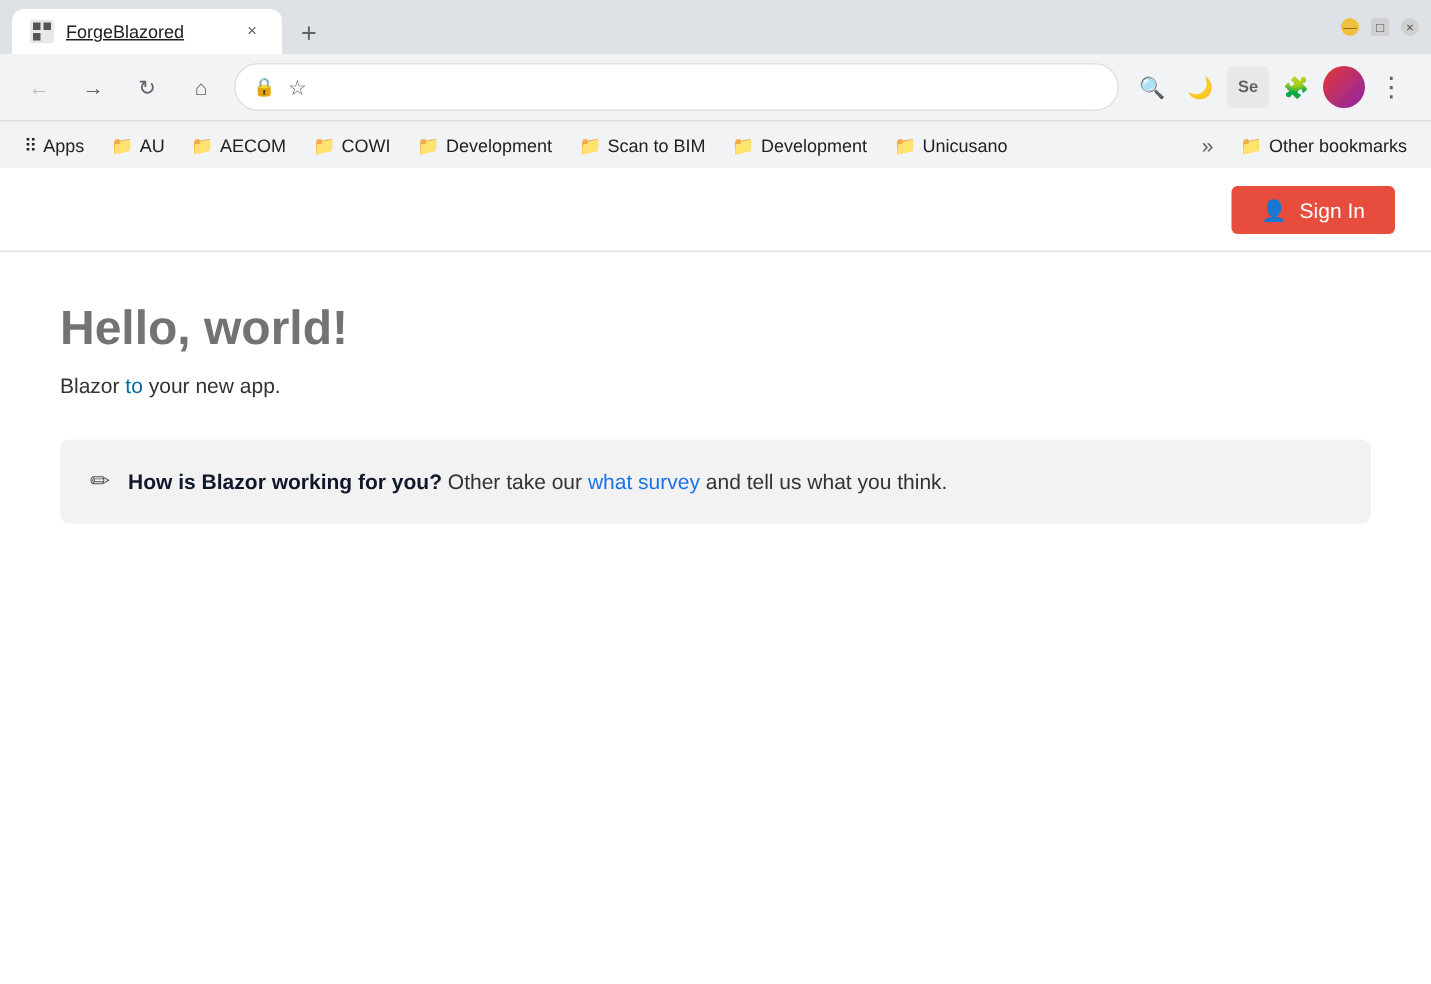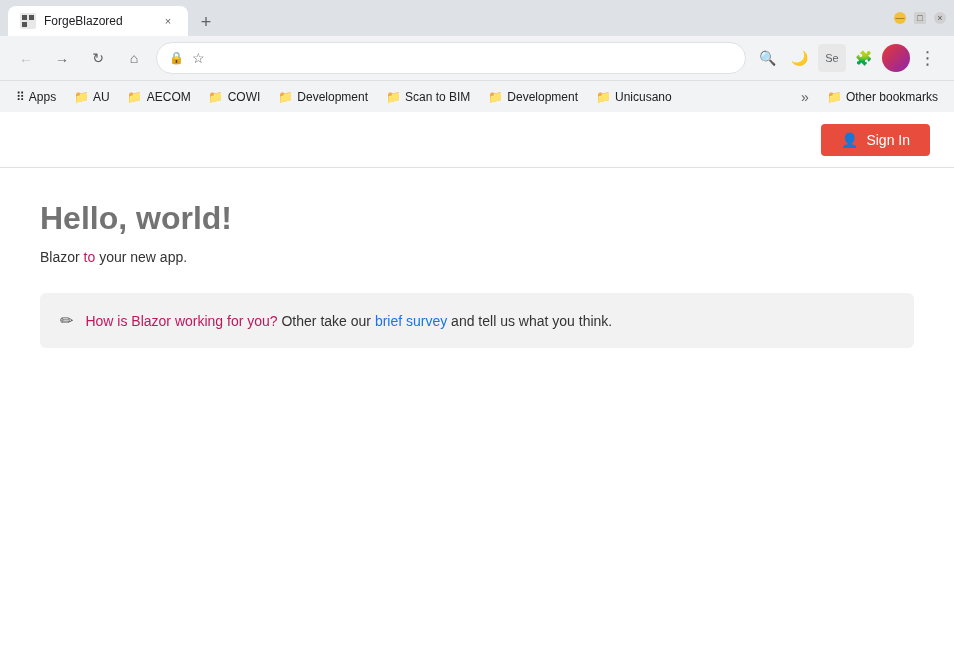--- a/index.html
+++ b/index.html
@@ -50,20 +50,21 @@
       align-items: center;
       justify-content: center;
     }
     .tab-title {
       flex: 1;
       font-size: 12px;
       color: #202124;
       white-space: nowrap;
       overflow: hidden;
       text-overflow: ellipsis;
+      text-decoration: underline;
     }
     .tab-close {
       width: 16px;
       height: 16px;
       border-radius: 50%;
       display: flex;
       align-items: center;
       justify-content: center;
       font-size: 11px;
       color: #5f6368;
@@ -234,42 +235,42 @@
       color: #737373;
       margin-bottom: 12px;
     }
 
     .page-subtext {
       font-size: 14px;
       color: #333;
       margin-bottom: 28px;
     }
     .page-subtext a {
-      color: #be185d;
+      color: #0369a1;
       text-decoration: none;
     }
 
     .survey-banner {
       background: #f2f2f2;
       border-radius: 6px;
       padding: 18px 20px;
       display: flex;
       align-items: center;
       gap: 12px;
       font-size: 14px;
       color: #333;
       max-width: 880px;
     }
     .survey-banner .pencil-icon {
       font-size: 16px;
       color: #555;
     }
     .survey-banner strong {
-      font-weight: 400;
-      color: #be185d;
+      font-weight: 700;
+      color: #0f172a;
     }
     .survey-banner a {
       color: #1a73e8;
       text-decoration: none;
     }
 
     
     .avatar-circle {
       width: 28px;
       height: 28px;
@@ -332,21 +333,21 @@
     </button>
 
     <div class="address-bar">
       <span class="lock-icon">🔒</span>
       <span class="star-icon">☆</span>
     </div>
 
     <div class="toolbar-right">
       <button class="nav-btn">🔍</button>
       <button class="nav-btn">🌙</button>
-      <button class="nav-btn" style="font-size:11px; font-weight:normal; color:#5f6368; background:#e8e8e8; border-radius:4px;">Se</button>
+      <button class="nav-btn" style="font-size:11px; font-weight:bold; color:#5f6368; background:#e8e8e8; border-radius:4px;">Se</button>
       <button class="nav-btn">🧩</button>
       <div class="avatar-circle"></div>
       <button class="nav-btn" style="font-size:18px; letter-spacing:1px;">⋮</button>
     </div>
   </div>
 
   <div class="bookmarks-bar">
     <div class="bookmark-item">
       <span class="bookmark-icon">⠿</span>
       <span>Apps</span>
@@ -398,19 +399,19 @@
     <div class="page-body">
       <h1 class="page-heading">Hello, world!</h1>
 
       <p class="page-subtext">
         <span>Blazor </span><a href="#">to</a><span> your new app.</span>
       </p>
 
       <div class="survey-banner">
         <span class="pencil-icon">✏</span>
         <span>
-          <strong>How is Blazor working for you?</strong><span> Other take our </span><a href="#">brief survey</a><span> and tell us what you think.</span>
+          <strong>How is Blazor working for you?</strong><span> Other take our </span><a href="#">what survey</a><span> and tell us what you think.</span>
         </span>
       </div>
     </div>
   </div>
 
 </div>
 
 </body></html>

